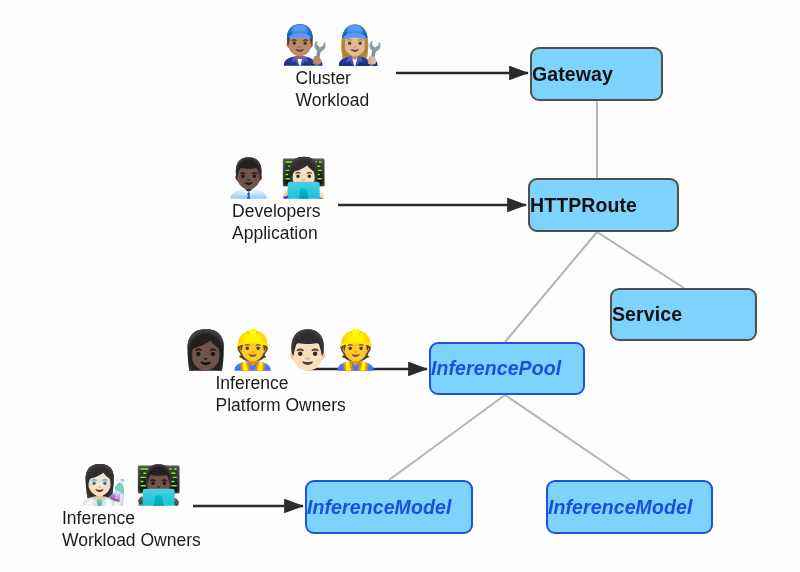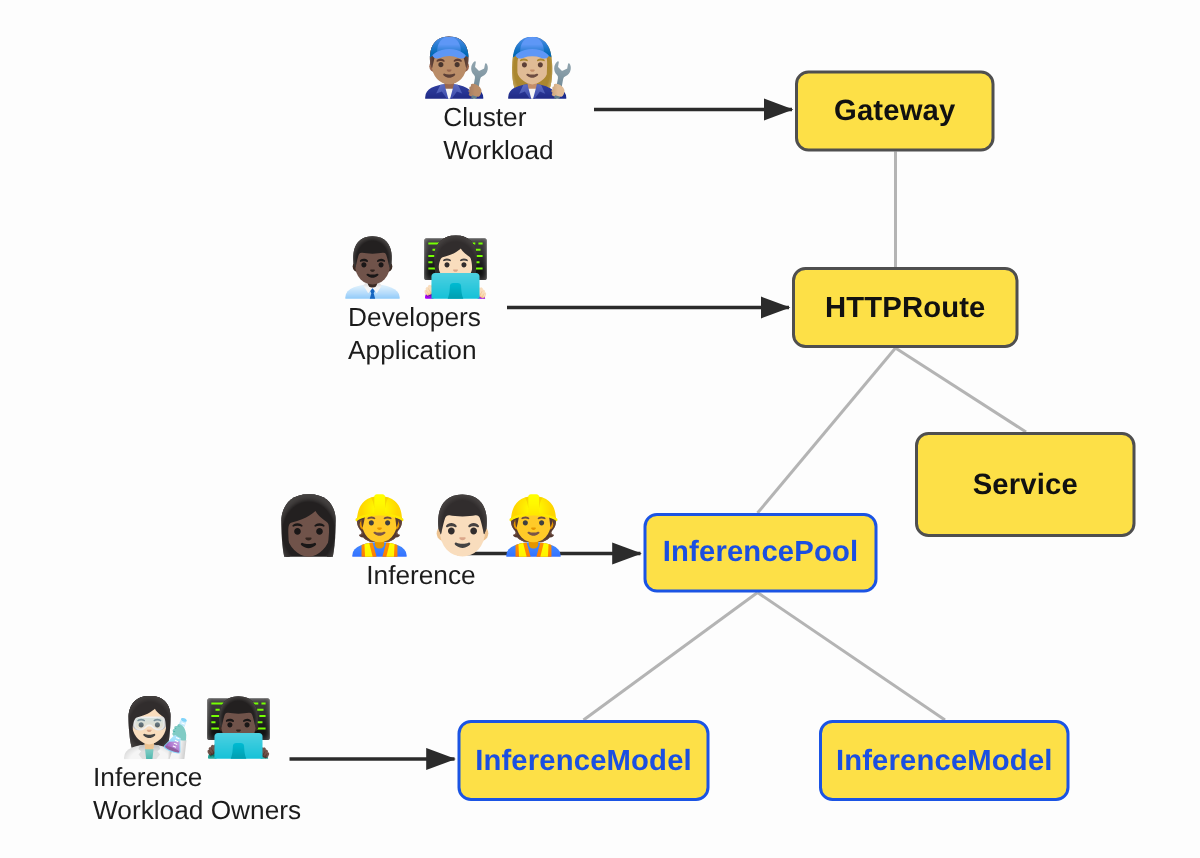--- a/index.html
+++ b/index.html
@@ -26,37 +26,37 @@
     top: 0;
     width: 800px;
     height: 572px;
   }
   
   .node {
     position: absolute;
     box-sizing: border-box;
     display: flex;
     align-items: center;
-    justify-content: center;
     border-radius: 9px;
-    background: #fde047;
+    background: #7dd3fc;
     font-weight: bold;
     letter-spacing: 0.1px;
     white-space: nowrap;
     z-index: 4;
   }
   .node.core {
     border: 2.2px solid #4f4f4f;
     color: #111111;
     font-size: 19.5px;
   }
   .node.ext {
     border: 2.6px solid #1b54e4;
     color: #1b4fe0;
     font-size: 19.5px;
+    font-style: italic;
   }
   
   .persona {
     position: absolute;
     display: flex;
     flex-direction: column;
     align-items: center;
     z-index: 4;
   }
   .persona-emojis {
@@ -107,21 +107,21 @@
       </g>
   </svg>
 
   <div id="nodes-layer">
       <div class="node core" style="left: 530px; top: 47px; width: 133px; height: 54px;">
         <span>Gateway</span>
       </div>
       <div class="node core" style="left: 528px; top: 178px; width: 151px; height: 54px;">
         <span>HTTPRoute</span>
       </div>
-      <div class="node core" style="left: 610px; top: 288px; width: 147px; height: 70px;">
+      <div class="node core" style="left: 610px; top: 288px; width: 147px; height: 53px;">
         <span>Service</span>
       </div>
       <div class="node ext" style="left: 429px; top: 342px; width: 156px; height: 53px;">
         <span>InferencePool</span>
       </div>
       <div class="node ext" style="left: 305px; top: 480px; width: 168px; height: 54px;">
         <span>InferenceModel</span>
       </div>
       <div class="node ext" style="left: 546px; top: 480px; width: 167px; height: 54px;">
         <span>InferenceModel</span>
@@ -148,20 +148,21 @@
           <span>Application</span>
         </div>
       </div>
       <div class="persona" style="left: 182px; top: 331px;">
         <div class="persona-emojis">
           <span class="persona-emoji">👩🏿‍👷</span>
           <span class="persona-emoji">👨🏻‍👷</span>
         </div>
         <div class="persona-label">
           <span>Inference</span>
+          <span>Platform Owners</span>
         </div>
       </div>
       <div class="persona" style="left: 62px; top: 466px;">
         <div class="persona-emojis">
           <span class="persona-emoji">👩🏻‍🔬</span>
           <span class="persona-emoji">👨🏿‍💻</span>
         </div>
         <div class="persona-label">
           <span>Inference</span>
           <span>Workload Owners</span>

